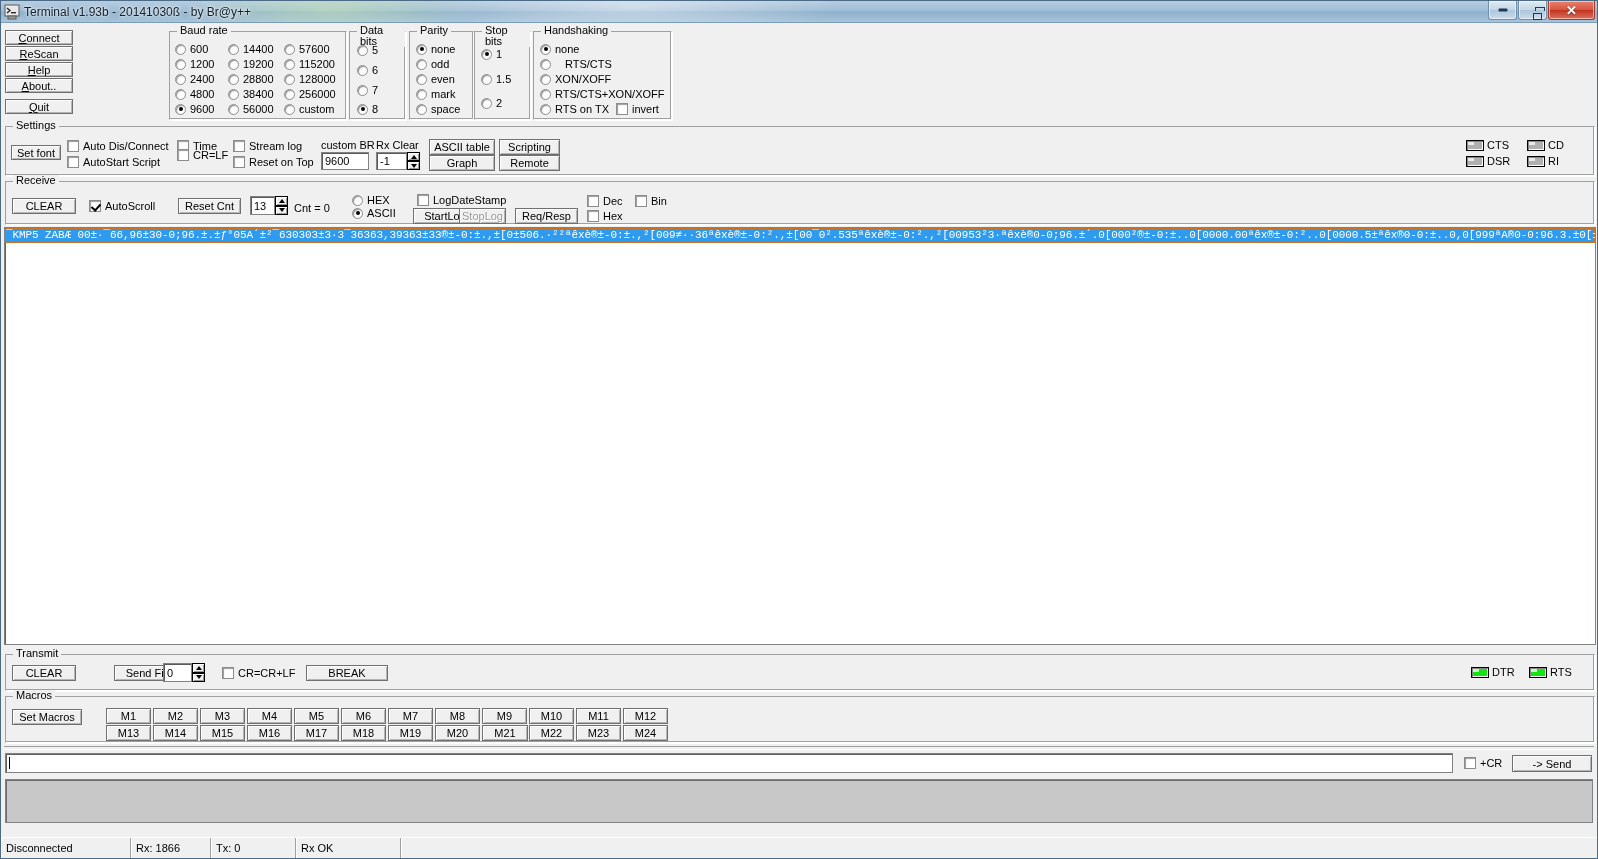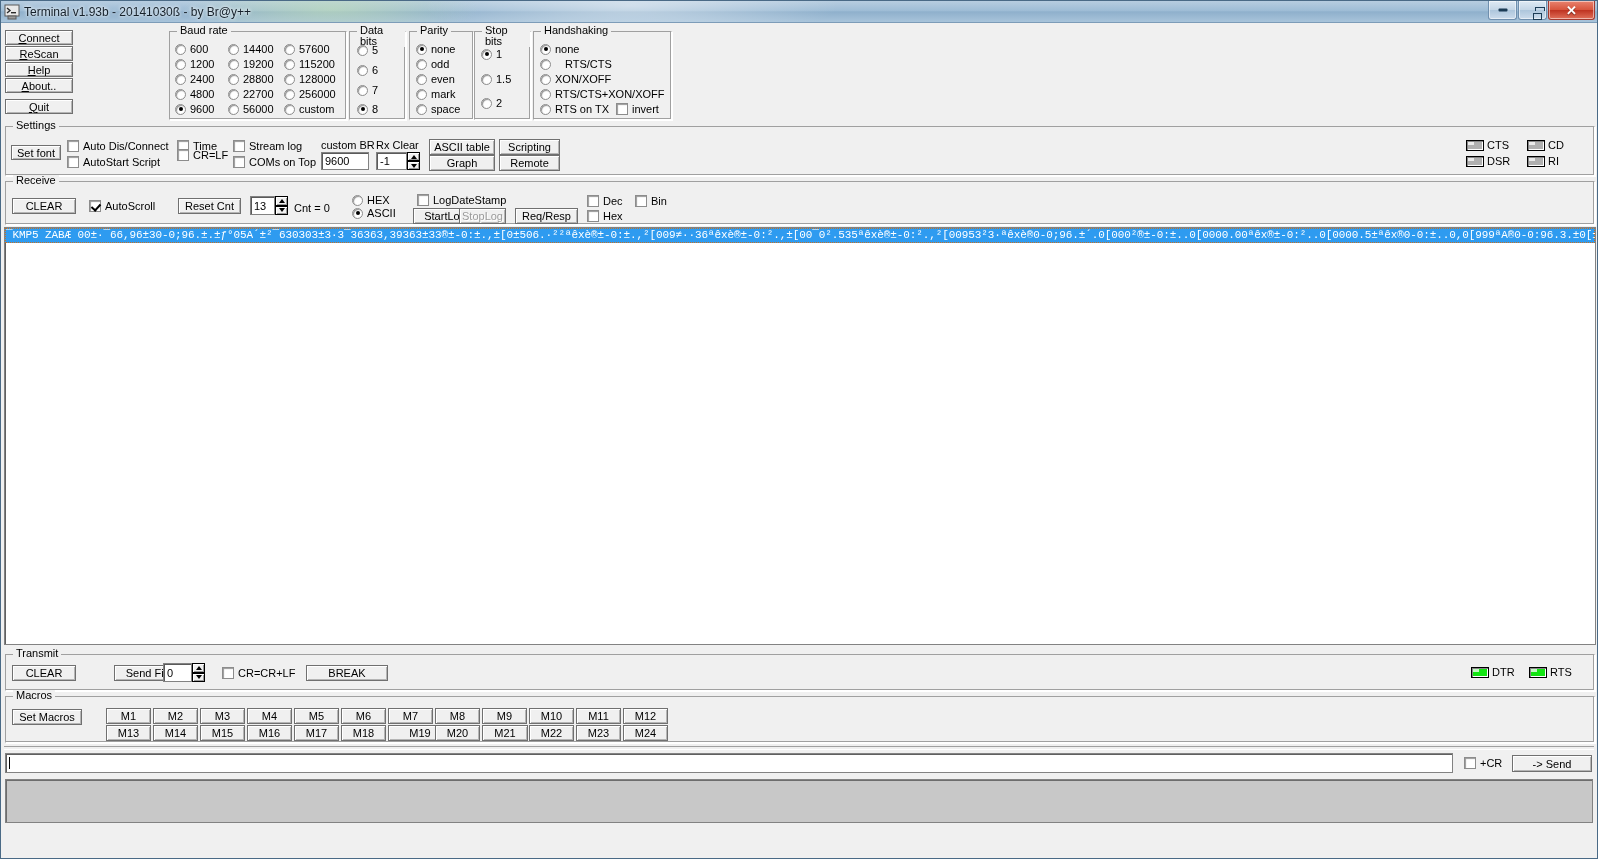--- a/index.html
+++ b/index.html
@@ -339,21 +339,21 @@
     <div class="radio" style="left:58px;top:26px;">
         <span class="dot"></span>
         <span>19200</span>
       </div>
     <div class="radio" style="left:58px;top:41px;">
         <span class="dot"></span>
         <span>28800</span>
       </div>
     <div class="radio" style="left:58px;top:56px;">
         <span class="dot"></span>
-        <span>22700</span>
+        <span>38400</span>
       </div>
     <div class="radio" style="left:58px;top:71px;">
         <span class="dot"></span>
         <span>56000</span>
       </div>
 
     <div class="radio" style="left:114px;top:11px;">
         <span class="dot"></span>
         <span>57600</span>
       </div>
@@ -484,21 +484,21 @@
     <div class="check" style="left:171px;top:22px;">
         <span class="box"></span>
         <span>CR=LF</span>
       </div>
     <div class="check" style="left:227px;top:13px;">
         <span class="box"></span>
         <span>Stream log</span>
       </div>
     <div class="check" style="left:227px;top:29px;">
         <span class="box"></span>
-        <span>COMs on Top</span>
+        <span>Reset on Top</span>
       </div>
 
     <div class="lbl" style="left:315px;top:12px;">custom BR</div>
     <div class="field" style="left:315px;top:25px;width:48px;height:18px;">
       <span>9600</span>
     </div>
 
     <div class="lbl" style="left:370px;top:12px;">Rx Clear</div>
     <div class="field" style="left:370px;top:25px;width:31px;height:18px;">
       <span>-1</span>
@@ -700,21 +700,21 @@
       </div>
     <div class="btn flat" style="left:241px;top:28px;width:45px;height:16px;">
         <span>M16</span>
       </div>
     <div class="btn flat" style="left:288px;top:28px;width:45px;height:16px;">
         <span>M17</span>
       </div>
     <div class="btn flat" style="left:335px;top:28px;width:45px;height:16px;">
         <span>M18</span>
       </div>
-    <div class="btn flat" style="left:382px;top:28px;width:64px;height:16px;">
+    <div class="btn flat" style="left:382px;top:28px;width:45px;height:16px;">
         <span>M19</span>
       </div>
     <div class="btn flat" style="left:429px;top:28px;width:45px;height:16px;">
         <span>M20</span>
       </div>
     <div class="btn flat" style="left:476px;top:28px;width:46px;height:16px;">
         <span>M21</span>
       </div>
     <div class="btn flat" style="left:523px;top:28px;width:45px;height:16px;">
         <span>M22</span>
@@ -735,14 +735,21 @@
   <div class="check" style="left:1463px;top:756px;">
       <span class="box"></span>
       <span>+CR</span>
     </div>
   <div class="btn flat" style="left:1511px;top:754px;width:80px;height:17px;">
       <span>-&gt; Send</span>
     </div>
 
   <div class="tx-big" style="left:4px;top:778px;width:1588px;height:44px;"></div>
 
+  <div class="statusbar">
+    <div class="sb-cell" style="width:130px;">Disconnected</div>
+    <div class="sb-cell" style="width:80px;">Rx: 1866</div>
+    <div class="sb-cell" style="width:85px;">Tx: 0</div>
+    <div class="sb-cell" style="width:105px;">Rx OK</div>
+    <div class="sb-cell" style="flex:1;border-right:none;"></div>
+  </div>
 
 </div>
 
 </body></html>

